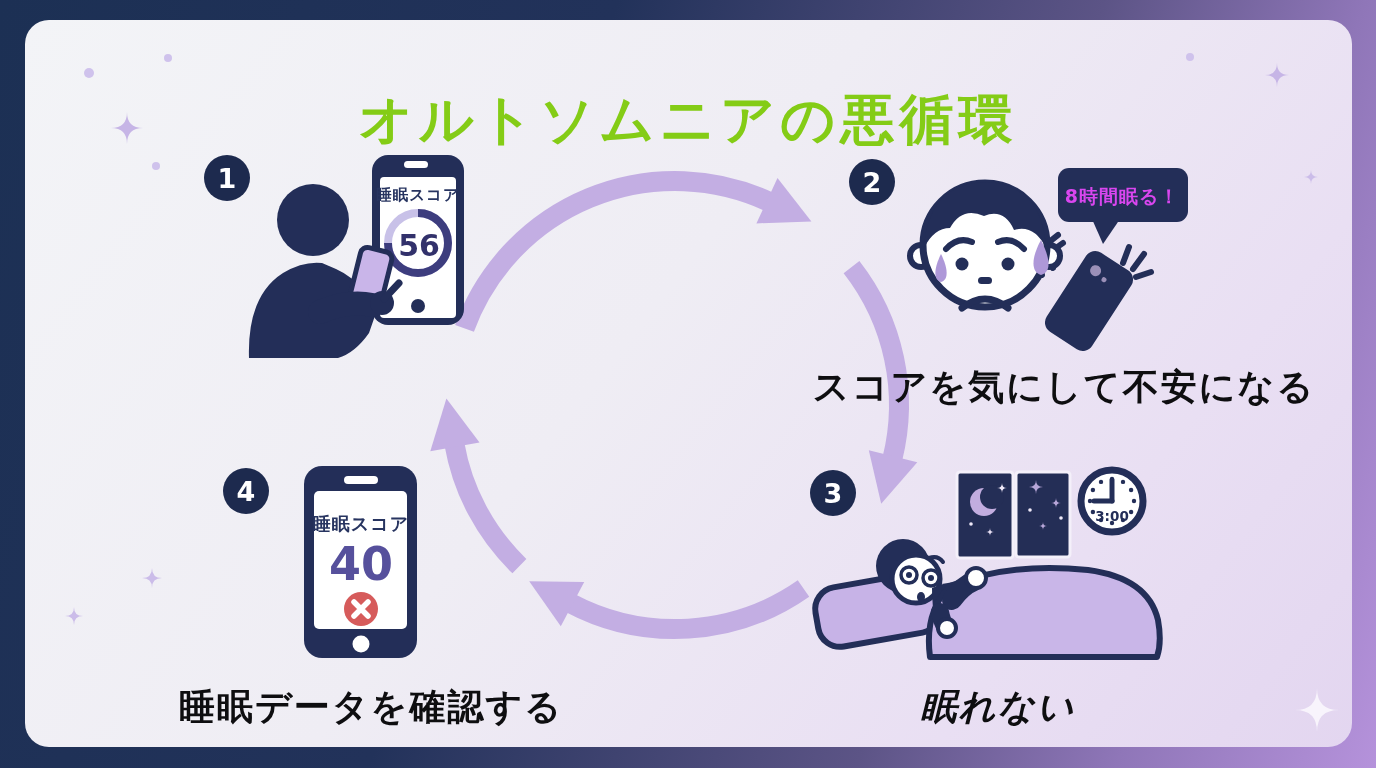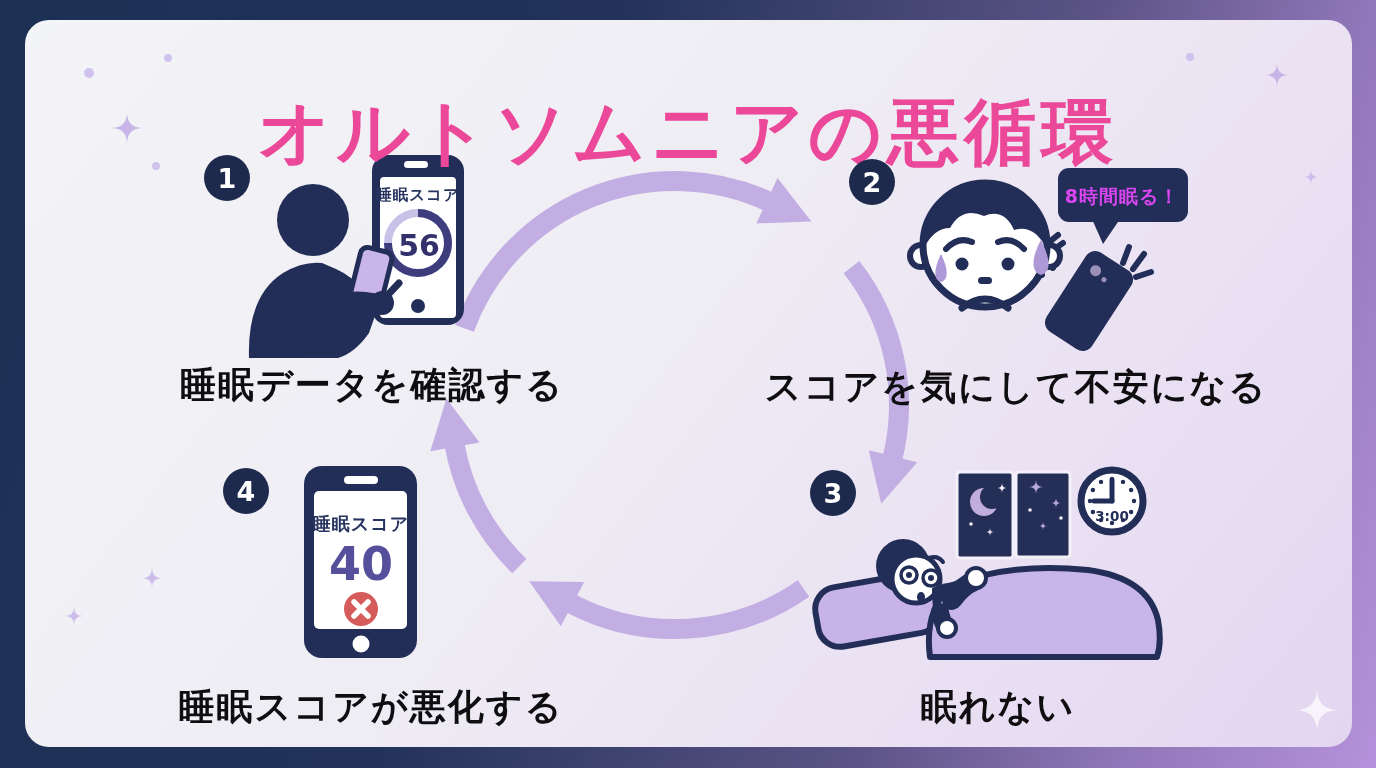--- a/index.html
+++ b/index.html
@@ -4,21 +4,21 @@
 <style>
   html,body{margin:0;padding:0;background:#1C3054;}
   .stage{position:relative;width:1376px;height:768px;overflow:hidden;
          font-family:"DejaVu Sans","Liberation Sans",sans-serif;}
   .frame{position:absolute;inset:0;
          background:linear-gradient(108deg,#1C3054 0%,#22325A 38%,#5C5486 68%,#8F76B8 84%,#B592DB 100%);}
   .card{position:absolute;left:25px;right:24px;top:20px;bottom:21px;border-radius:24px;
         background:linear-gradient(128deg,#F3F4F7 0%,#EFEDF4 45%,#E9DFF3 78%,#E3D6F0 100%);}
   .gfx{position:absolute;inset:0;width:100%;height:100%;}
   .txt{position:absolute;transform:translate(-50%,-50%);white-space:nowrap;font-weight:700;line-height:1;}
-  .title{font-size:72px;font-weight:800;color:#ec4899;letter-spacing:5px;}
+  .title{font-size:54px;font-weight:800;color:#84cc16;letter-spacing:5px;}
   .step-label{font-size:36px;font-weight:800;color:#0E0E10;letter-spacing:2px;}
   .badge{position:absolute;width:46px;height:46px;margin:-23px 0 0 -23px;border-radius:50%;
          background:#1D2A4E;color:#FFFFFF;display:flex;align-items:center;justify-content:center;
          font-size:27px;font-weight:700;}
   .app-header{font-size:15.5px;color:#273460;letter-spacing:1px;}
   .app-header-lg{font-size:18px;color:#273460;letter-spacing:1px;}
   .score-good{font-size:30px;font-weight:800;color:#32316B;}
   .score-bad{font-size:46px;font-weight:800;color:#56509C;}
   .bubble-text{font-size:19px;color:#d946ef;letter-spacing:1px;}
   .clock-time{font-size:13.5px;font-weight:800;color:#232E58;}
@@ -176,24 +176,23 @@
     </g>
   </svg>
 
   <h1 class="txt title" style="left:688px;top:84px;">オルトソムニアの悪循環</h1>
 
   <div class="badge" style="left:227px;top:178px;">1</div>
   <div class="badge" style="left:872px;top:182px;">2</div>
   <div class="badge" style="left:833px;top:493px;">3</div>
   <div class="badge" style="left:246px;top:491px;">4</div>
 
-  <div class="txt step-label" style="left:372px;top:385px;">睡眠データを確認する</div>
-  <div class="txt step-label" style="left:1016px;top:387px;">スコアを気にして不安になる</div>
-  <div class="txt step-label" style="left:998px;top:707px;">眠れない</div>
-  <div class="txt step-label" style="left:371px;top:707px;">睡眠スコアが悪化する</div>
+  <div class="txt step-label" style="left:1064px;top:387px;">スコアを気にして不安になる</div>
+  <div class="txt step-label" style="left:998px;top:707px;font-style:italic;">眠れない</div>
+  <div class="txt step-label" style="left:371px;top:707px;">睡眠データを確認する</div>
 
   <div class="txt app-header" style="left:418px;top:196px;">睡眠スコア</div>
   <div class="txt score-good" style="left:419px;top:246px;">56</div>
 
   <div class="txt bubble-text" style="left:1122px;top:196px;">8時間眠る！</div>
 
   <div class="txt clock-time" style="left:1112px;top:517px;">3:00</div>
 
   <div class="txt app-header-lg" style="left:361px;top:524px;">睡眠スコア</div>
   <div class="txt score-bad" style="left:361px;top:564px;text-align:center;">40</div>

